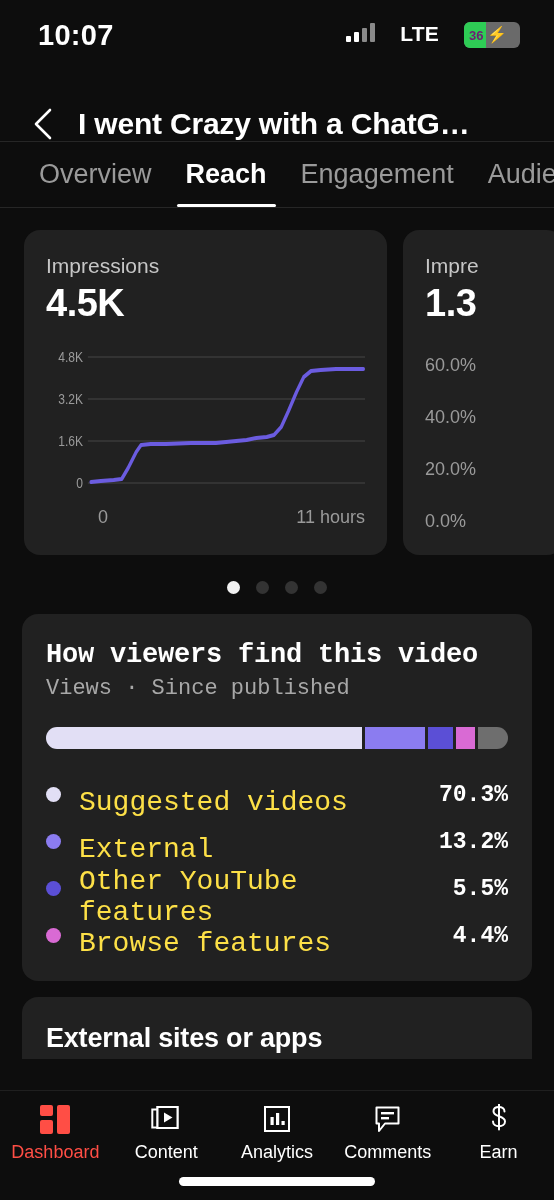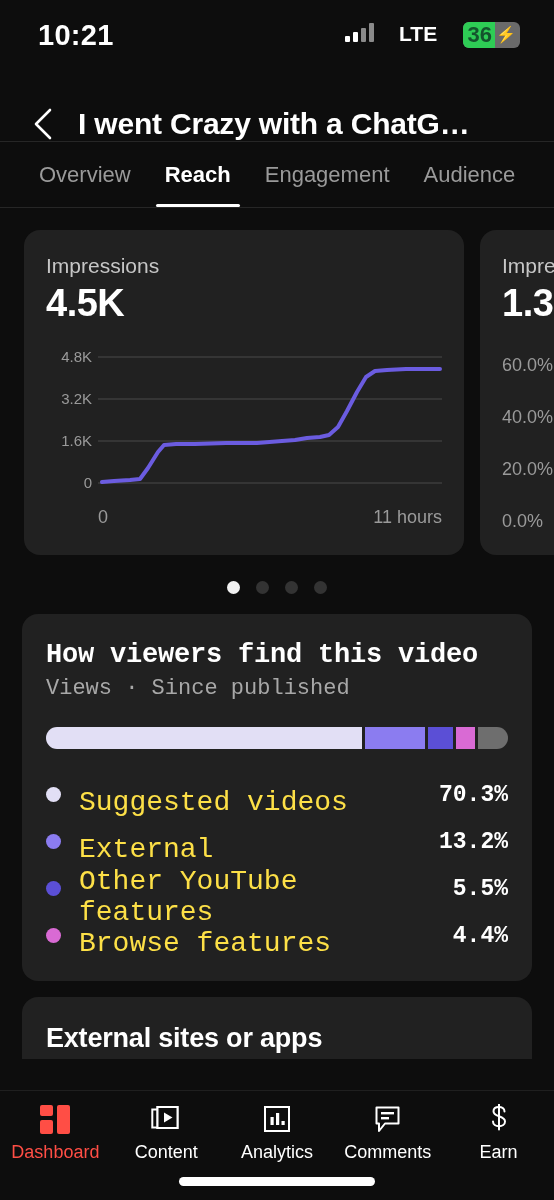--- a/index.html
+++ b/index.html
@@ -24,21 +24,21 @@
   .sig i:nth-child(2){height:10px;background:#fff;}
   .sig i:nth-child(3){height:14px;}
   .sig i:nth-child(4){height:19px;}
   .lte { font-size:21px; font-weight:600; color:#fff; letter-spacing:.2px; }
   .batt {
     display:flex; align-items:center; background:#6a6a6a;
     border-radius:6px; height:26px; padding:0 4px 0 0; min-width:56px;
     position:relative; overflow:hidden;
   }
   .batt-fill {
-    background:#2ecc55; color:#14532d; font-size:22px; font-weight:800;
+    background:#2ecc55; color:#701a75; font-size:13px; font-weight:800;
     height:26px; display:flex; align-items:center; padding:0 3px 0 5px;
   }
   .batt-bolt { color:#fff; font-size:16px; margin-left:1px; line-height:1; }
 
   
   .header {
     height:72px; display:flex; align-items:flex-end;
     padding:0 20px 0 26px; gap:18px;
     border-bottom:1px solid #262626;
   }
@@ -52,40 +52,40 @@
     white-space:nowrap; overflow:hidden; letter-spacing:-.2px;
   }
 
   
   .tabs {
     display:flex; align-items:stretch; height:66px;
     padding:0 22px; gap:0; border-bottom:1px solid #262626;
   }
   .tab {
     display:flex; align-items:center; position:relative;
-    padding:0 17px; font-size:22px; color:#9a9a9a; white-space:nowrap;
+    padding:0 17px; font-size:27px; color:#9a9a9a; white-space:nowrap;
   }
   .tab.active { color:#fff; font-weight:700; }
   .tab.active::after {
     content:""; position:absolute; left:8px; right:8px; bottom:0;
     height:3px; background:#fff; border-radius:2px;
   }
 
   
   .scroll { position:relative; padding-top:22px; }
 
   
   .carousel {
     display:flex; gap:16px; padding-left:24px; overflow:hidden;
   }
   .metric-card {
     background:#212121; border-radius:16px;
     padding:24px 22px 18px 22px; flex:0 0 auto;
   }
-  .card-main { width:440px; height:325px; }
+  .card-main { width:363px; height:325px; }
   .card-peek { width:160px; height:325px; }
   .metric-label { font-size:21px; color:#c6c6c6; margin-bottom:4px; white-space:nowrap; }
   .metric-value {
     font-size:38px; font-weight:700; color:#fff;
     letter-spacing:-.5px; white-space:nowrap;
   }
 
   .chart-wrap { position:relative; margin-top:24px; height:180px; }
   .chart-svg { display:block; width:100%; height:152px; }
   .xaxis {
@@ -151,21 +151,21 @@
   .dash-grid span:nth-child(3){ grid-row:2/3; height:100%; }
   .home-indicator {
     position:absolute; bottom:14px; left:50%; transform:translateX(-50%);
     width:196px; height:9px; background:#fff; border-radius:5px;
   }
 </style>
 </head>
 <body>
 
 <div class="statusbar">
-  <div class="status-time">10:21</div>
+  <div class="status-time">10:07</div>
   <div class="status-right">
     <span class="sig">
         <i></i>
         <i></i>
         <i></i>
         <i></i>
       </span>
     <span class="lte">LTE</span>
     <span class="batt">
       <span class="batt-fill">36</span>

